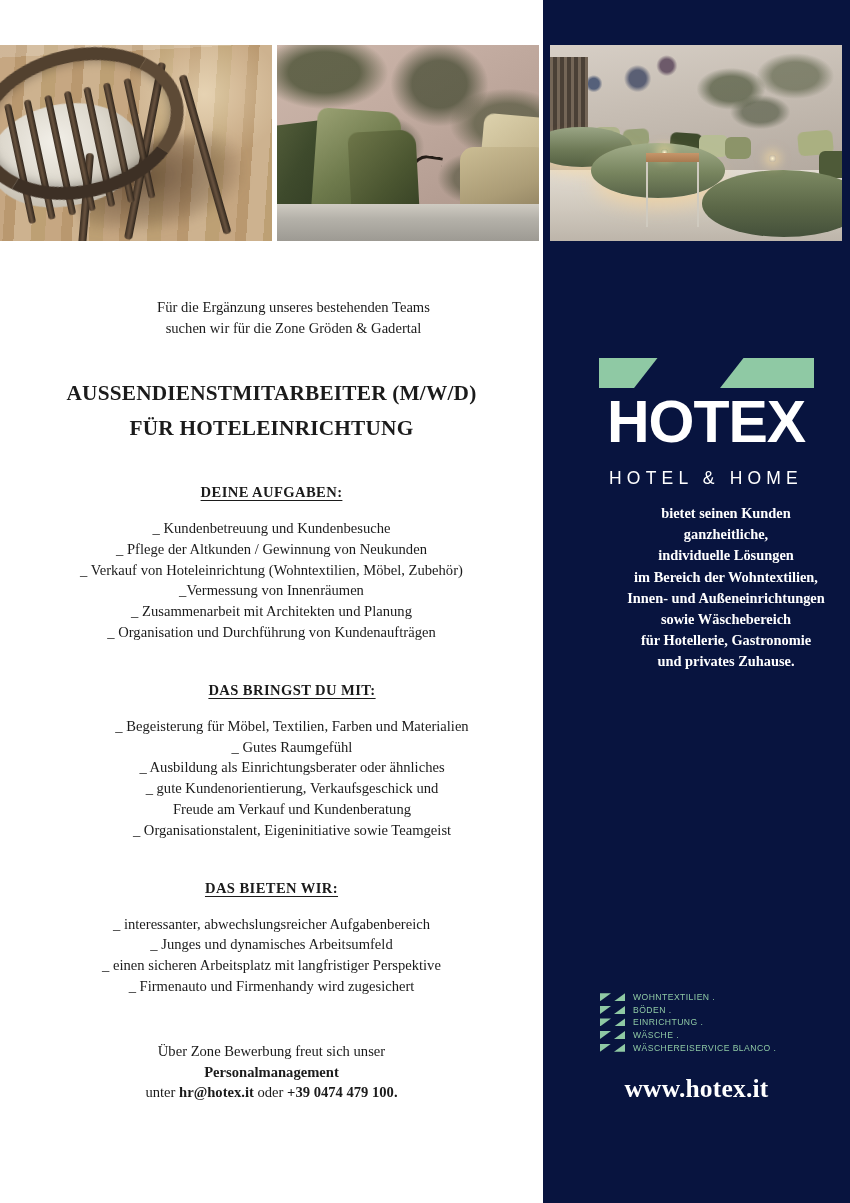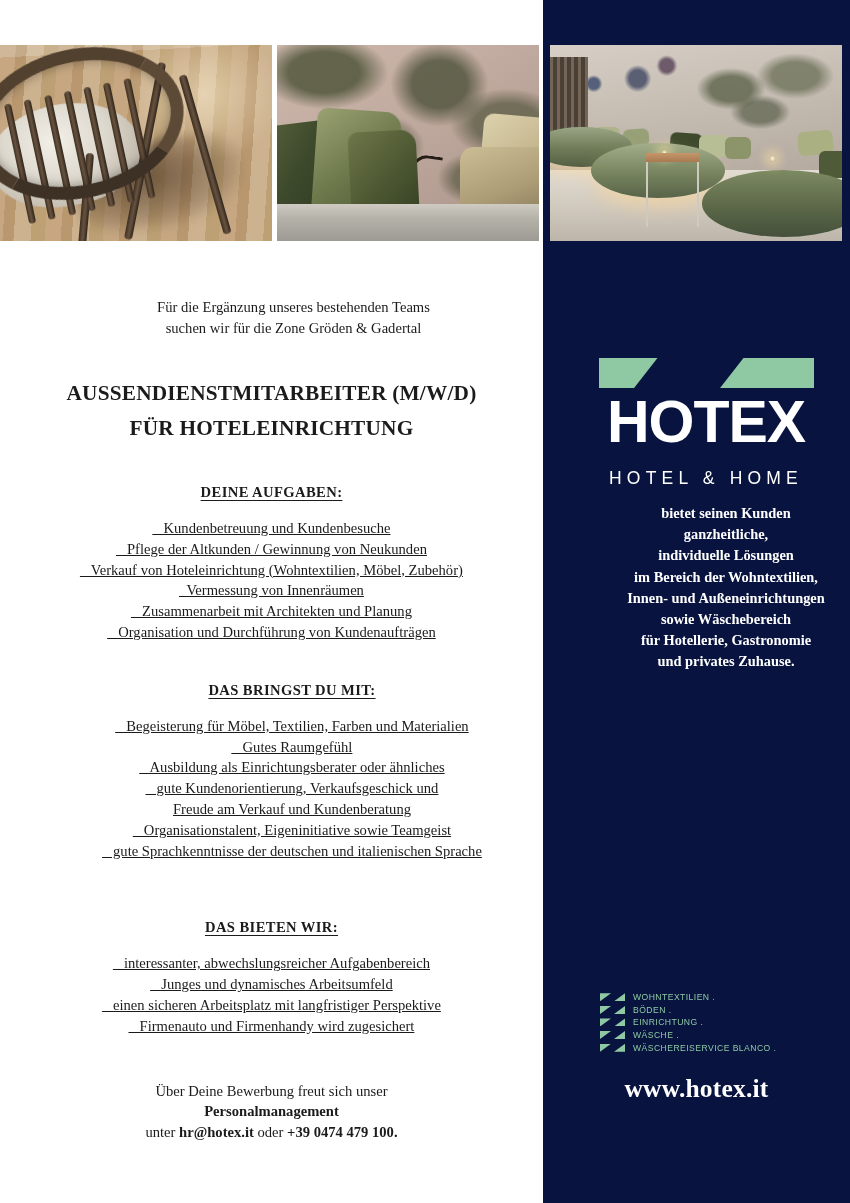--- a/index.html
+++ b/index.html
@@ -115,21 +115,21 @@
   .left-col{position:absolute;left:0;top:241px;width:543px;height:962px;background:#fff;
     text-align:center;color:#1b1b1b;}
 
   .intro{margin-top:56px;font-size:14.6px;line-height:20.5px;padding-left:44px;}
   .job-title{margin-top:38px;font-size:21.3px;font-weight:bold;letter-spacing:.2px;line-height:35px;}
 
   .section{margin-top:0;}
   .sec-head{font-size:14.6px;font-weight:bold;text-decoration:underline;
     text-underline-offset:3px;letter-spacing:.4px;}
   .sec-list{margin-top:17px;font-size:14.6px;line-height:20.8px;}
-  .sec-list div{white-space:nowrap;text-decoration:underline;}
+  .sec-list div{white-space:nowrap;}
 
   .closing{font-size:14.6px;line-height:20.8px;}
   .closing .b{font-weight:bold;}
 
   
   .logo-wrap{position:absolute;left:543px;top:358px;width:326px;text-align:center;z-index:4;}
   .logo-bar{position:relative;width:215px;height:30px;margin:0 auto;background:#8fc9a4;overflow:hidden;}
   .logo-bar .slash{position:absolute;top:-6px;left:46px;width:86px;height:44px;
     background:#08143f;transform:skewX(-38deg);}
   .logo-word{margin-top:3px;font-family:"Liberation Sans",sans-serif;
@@ -242,36 +242,35 @@
 
   <div class="section" style="margin-top:39px;margin-left:41px;">
     <div class="sec-head">DAS BRINGST DU MIT:</div>
     <div class="sec-list">
       <div>_ Begeisterung für Möbel, Textilien, Farben und Materialien</div>
       <div>_ Gutes Raumgefühl</div>
       <div>_ Ausbildung als Einrichtungsberater oder ähnliches</div>
       <div>_ gute Kundenorientierung, Verkaufsgeschick und</div>
       <div>Freude am Verkauf und Kundenberatung</div>
       <div>_ Organisationstalent, Eigeninitiative sowie Teamgeist</div>
-      <div>_ gute Sprachkenntnisse der deutschen und italienischen Sprache</div>
-    </div>
-  </div>
-
-  <div class="section" style="margin-top:58px;">
+    </div>
+  </div>
+
+  <div class="section" style="margin-top:39px;">
     <div class="sec-head">DAS BIETEN WIR:</div>
     <div class="sec-list">
       <div>_ interessanter, abwechslungsreicher Aufgabenbereich</div>
       <div>_ Junges und dynamisches Arbeitsumfeld</div>
       <div>_ einen sicheren Arbeitsplatz mit langfristiger Perspektive</div>
       <div>_ Firmenauto und Firmenhandy wird zugesichert</div>
     </div>
   </div>
 
   <div class="closing" style="margin-top:44px;">
-    <div>Über Deine Bewerbung freut sich unser</div>
+    <div>Über Zone Bewerbung freut sich unser</div>
     <div class="b">Personalmanagement</div>
     <div><span>unter </span><span class="b">hr@hotex.it</span><span>  oder </span><span class="b">+39 0474 479 100.</span></div>
   </div>
 </div>
 
 <div class="logo-wrap">
   <div class="logo-bar">
     <div class="slash"></div>
   </div>
   <div class="logo-word">HOTEX</div>

